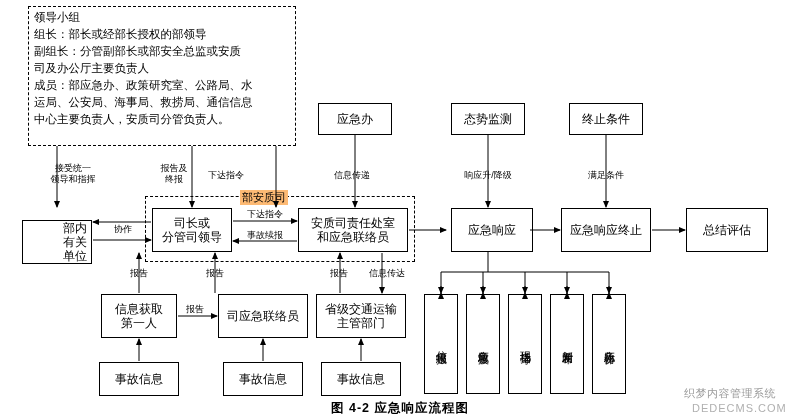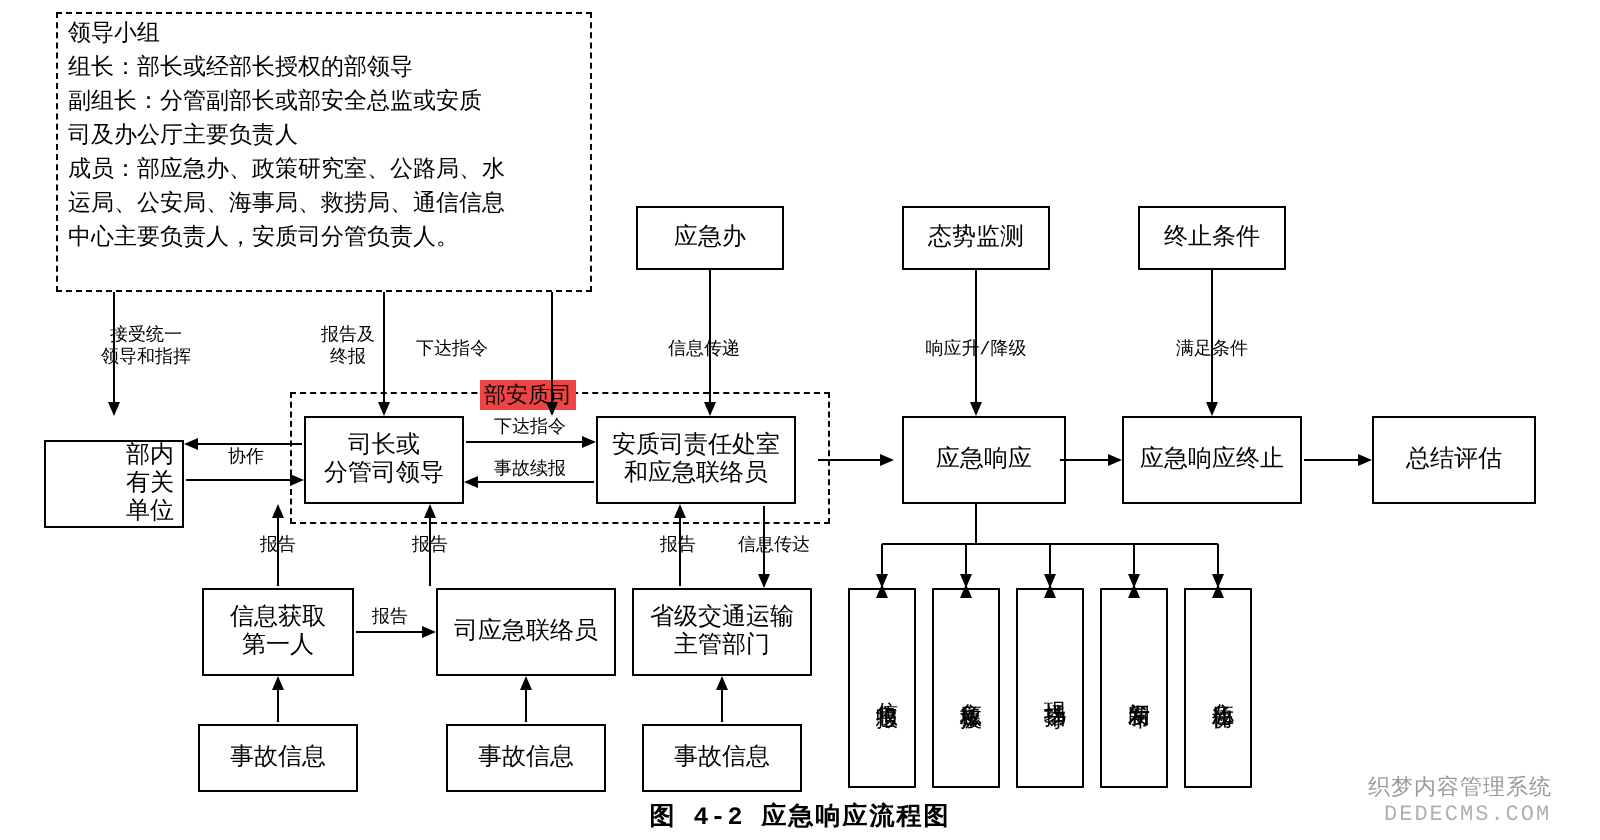--- a/index.html
+++ b/index.html
@@ -5,21 +5,21 @@
   html, body {
     margin: 0;
     padding: 0;
     background: #ffffff;
   }
   #root {
     position: relative;
     width: 800px;
     height: 420px;
     background: #ffffff;
-    font-family: Liberation Mono, monospace;
+    font-family: Liberation Sans, sans-serif;
     color: #000000;
     overflow: hidden;
   }
   .box {
     position: absolute;
     border: 1px solid #000000;
     background: #ffffff;
     box-sizing: border-box;
     display: flex;
     align-items: center;
@@ -68,21 +68,21 @@
     position: absolute;
     width: 100%;
     text-align: center;
     font-size: 12.5px;
     font-weight: bold;
     letter-spacing: 1px;
   }
   .grouplabel {
     position: absolute;
     font-size: 11px;
-    background: #ef4444;
+    background: #fdba74;
     padding: 0 2px;
   }
   .wm {
     position: absolute;
     font-size: 11px;
     color: #9a9a9a;
     letter-spacing: 0.5px;
   }
   .wm2 {
     position: absolute;
@@ -117,21 +117,21 @@
   <div class="grouplabel" style="left:240px; top:190px;">部安质司</div>
 
   <div class="box" style="left:318px; top:103px; width:74px; height:32px;">应急办</div>
   <div class="box" style="left:451px; top:103px; width:74px; height:32px;">态势监测</div>
   <div class="box" style="left:569px; top:103px; width:74px; height:32px;">终止条件</div>
 
   <div class="box" style="left:22px; top:220px; width:70px; height:44px;padding-left:36px;">部内有关
 单位</div>
   <div class="box" style="left:152px; top:208px; width:80px; height:44px;">司长或
 分管司领导</div>
-  <div class="box" style="left:298px; top:208px; width:100px; height:44px;">安质司责任处室
+  <div class="box" style="left:298px; top:208px; width:110px; height:44px;">安质司责任处室
 和应急联络员</div>
   <div class="box" style="left:451px; top:208px; width:82px; height:44px;">应急响应</div>
   <div class="box" style="left:561px; top:208px; width:90px; height:44px;">应急响应终止</div>
   <div class="box" style="left:686px; top:208px; width:82px; height:44px;">总结评估</div>
 
   <div class="box" style="left:101px; top:294px; width:76px; height:44px;">信息获取
 第一人</div>
   <div class="box" style="left:218px; top:294px; width:90px; height:44px;">司应急联络员</div>
   <div class="box" style="left:316px; top:294px; width:90px; height:44px;">省级交通运输
 主管部门</div>

